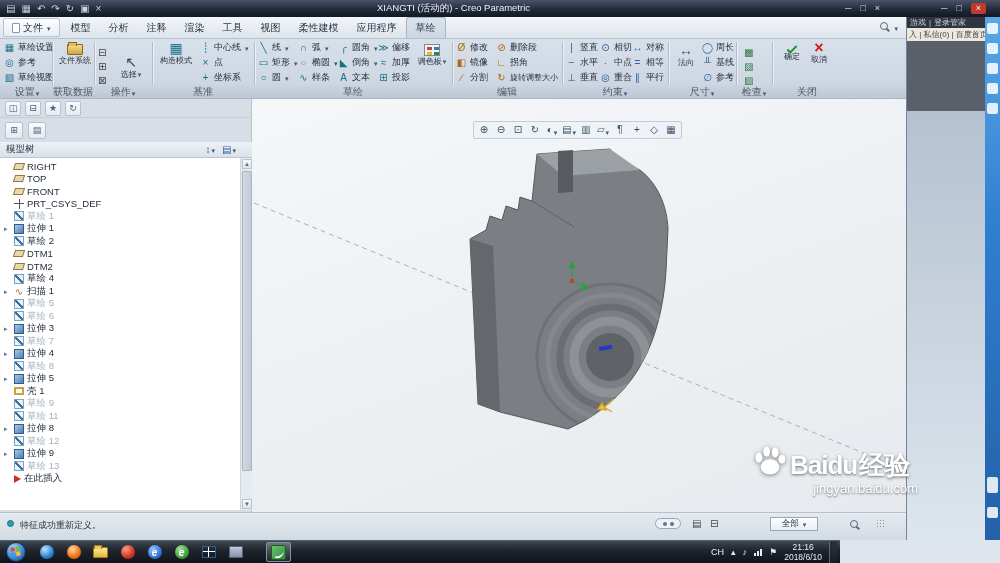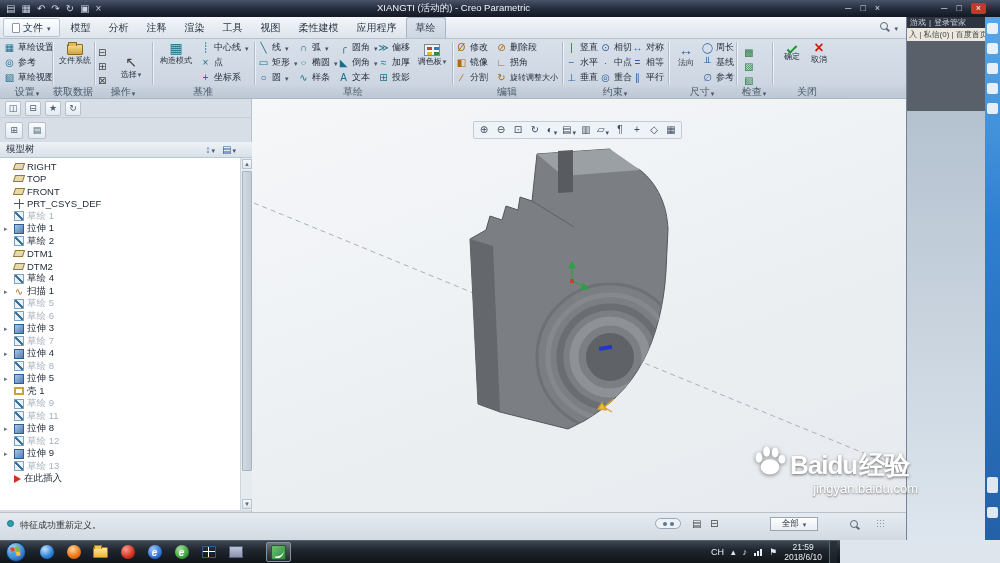--- a/index.html
+++ b/index.html
@@ -764,20 +764,20 @@
       <span>CH</span>
       <span class="ic" data-g="▴"></span>
       <span class="ic" data-g="♪"></span>
       <span class="bars">
           <i></i>
           <i></i>
           <i></i>
         </span>
       <span class="ic" data-g="⚑"></span>
       <div class="clock">
-        <div>21:59</div>
+        <div>21:16</div>
         <div>2018/6/10</div>
       </div>
       <div class="sliver"></div>
     </div>
   </div>
 
 </div>
 
 </body></html>

